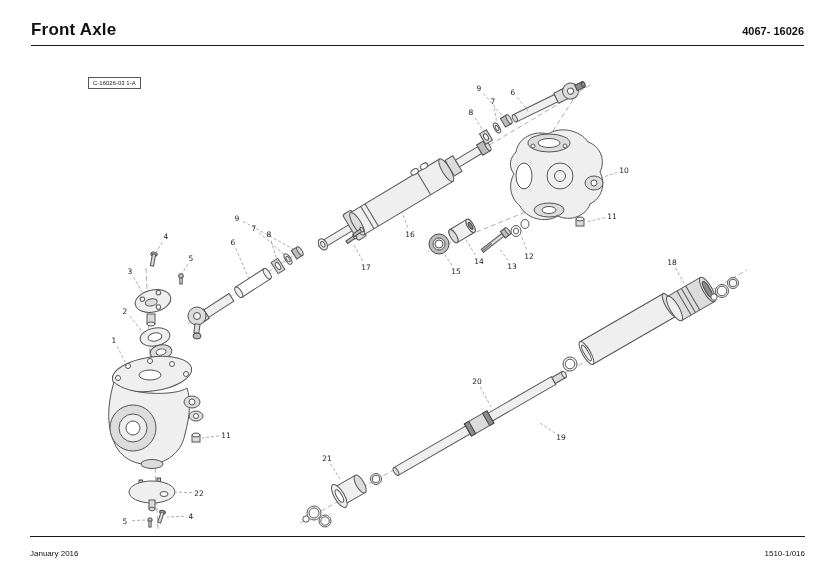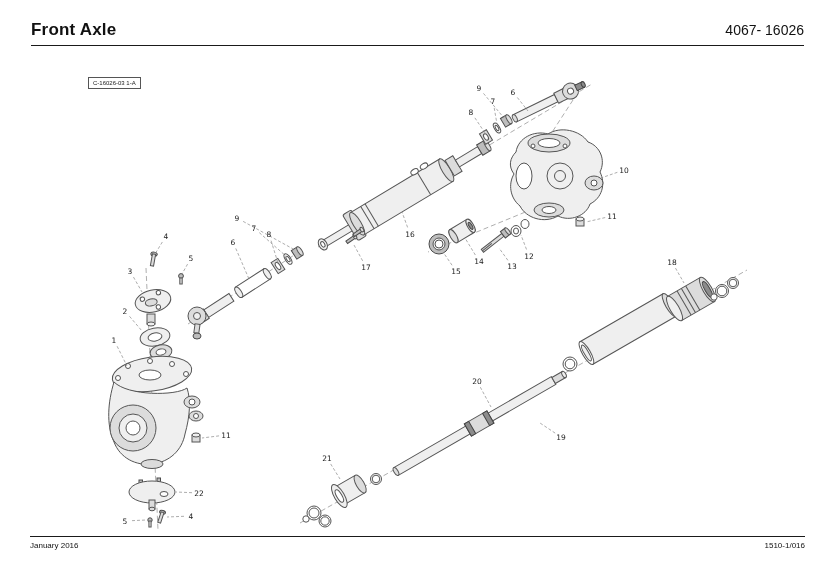--- a/index.html
+++ b/index.html
@@ -5,31 +5,31 @@
   html,body{margin:0;padding:0;background:#fff;}
   .page{
     position:relative;width:835px;height:585px;background:#ffffff;
     font-family:"Liberation Sans",sans-serif;color:#111;overflow:hidden;
   }
   
   .hdr{position:absolute;left:31px;right:31px;top:20px;}
   .title-row{display:flex;align-items:baseline;gap:12px;}
   .title{font-size:17px;font-weight:bold;letter-spacing:.2px;}
   .subtitle{font-size:11px;font-weight:bold;}
-  .part-number{margin-left:auto;font-size:14px;font-weight:normal;}
+  .part-number{margin-left:auto;font-size:11px;font-weight:bold;}
   .hdr-rule{margin-top:5px;border-top:1.4px solid #1a1a1a;height:0;}
   
   .fig-ref{
     position:absolute;left:88px;top:77px;border:1px solid #555;
     font-size:6px;line-height:6px;padding:2px 4px;color:#222;background:#fff;
   }
   
   .ftr{
     position:absolute;left:30px;right:30px;top:536px;border-top:1px solid #1a1a1a;
-    display:flex;justify-content:space-between;padding-top:4px;font-size:8px;color:#111;
+    display:flex;justify-content:space-between;padding-top:12px;font-size:8px;color:#111;
   }
   
   .diagram{position:absolute;inset:0;}
   .diagram svg{position:absolute;left:0;top:0;}
   .ln{stroke:#555;stroke-width:1;fill:none;}
   .f0{fill:#ffffff;stroke:#555;stroke-width:1;}
   .f1{fill:#efefef;stroke:#555;stroke-width:1;}
   .f2{fill:#dcdcdc;stroke:#555;stroke-width:1;}
   .f3{fill:#bdbdbd;stroke:#4a4a4a;stroke-width:1;}
   .f4{fill:#8c8c8c;stroke:#444;stroke-width:1;}

